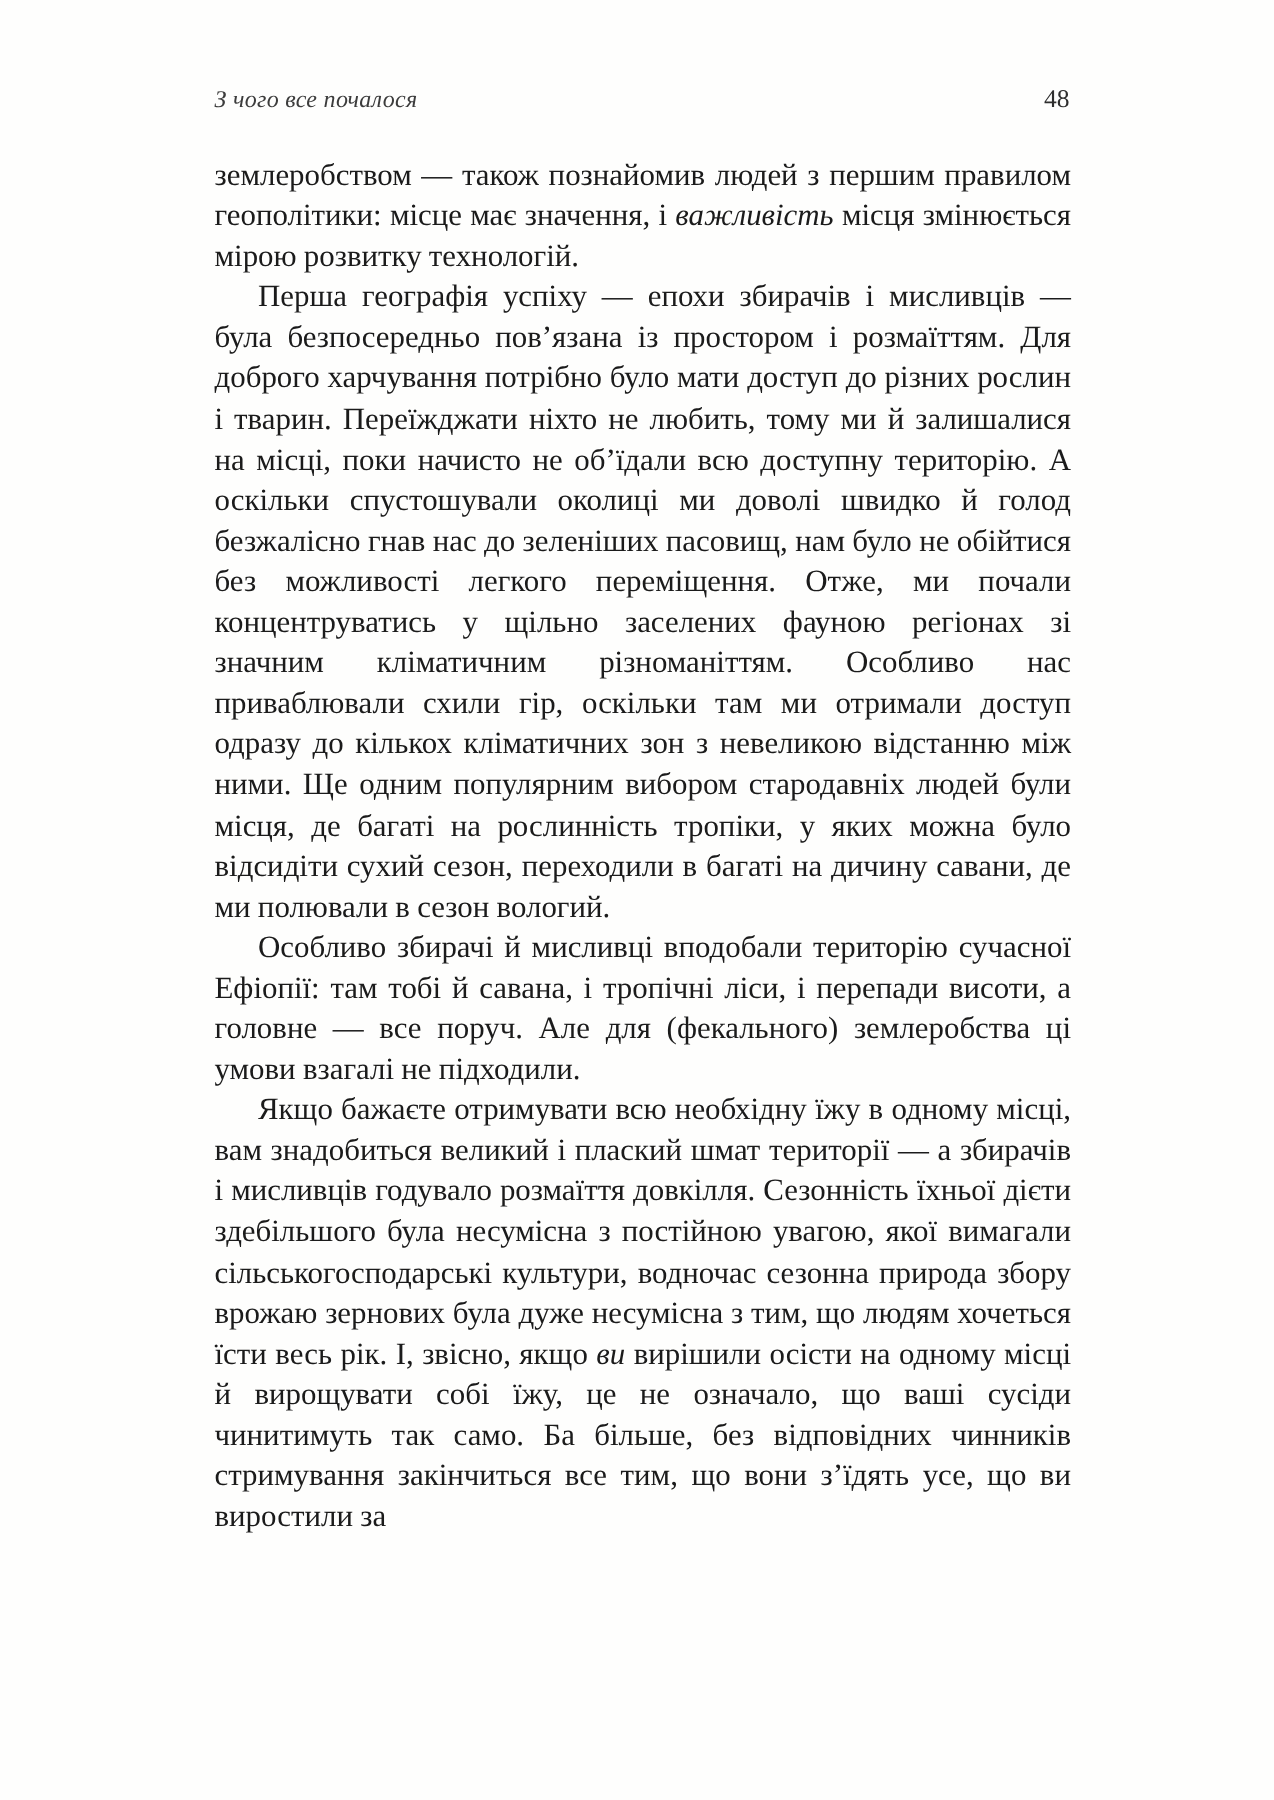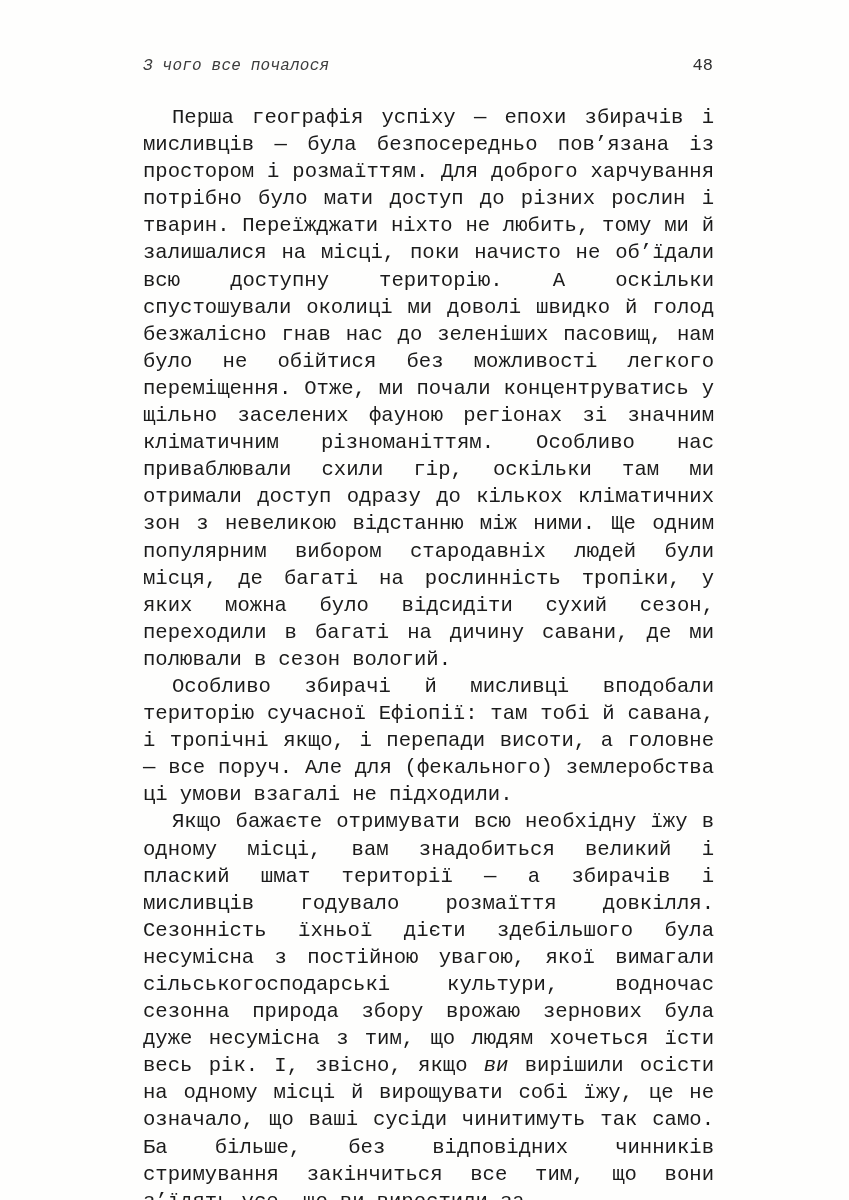--- a/index.html
+++ b/index.html
@@ -6,21 +6,21 @@
     margin: 0;
     padding: 0;
     background: #e9e9e9;
   }
   .book-page {
     position: relative;
     width: 849px;
     height: 1200px;
     margin: 0 auto;
     background: #fefefd;
-    font-family: Liberation Mono, monospace;
+    font-family: Liberation Serif, serif;
     color: #1b1b1b;
     overflow: hidden;
   }
   .page-header {
     position: absolute;
     top: 56px;
     left: 143px;
     width: 570px;
     display: flex;
     justify-content: space-between;
@@ -64,22 +64,23 @@
 
 <div class="book-page">
 
   <header class="page-header">
     <span class="running-title">З чого все почалося</span>
     <span class="page-number">48</span>
   </header>
 
   <main class="page-body">
 
+    <p class="para no-indent"><span>землеробством — також познайомив людей з першим правилом геополітики: місце має значення, і </span><span class="italic">важливість</span><span> місця змінюється мірою розвитку технологій.</span></p>
 
     <p class="para"><span>Перша географія успіху — епохи збирачів і мисливців — була безпосередньо пов’язана із простором і розмаїттям. Для доброго харчування потрібно було мати доступ до різних рослин і тварин. Переїжджати ніхто не любить, тому ми й залишалися на місці, поки начисто не об’їдали всю доступну територію. А оскільки спустошували околиці ми доволі швидко й голод безжалісно гнав нас до зеленіших пасовищ, нам було не обійтися без можливості легкого переміщення. Отже, ми почали концентруватись у щільно заселених фауною регіонах зі значним кліматичним різноманіттям. Особливо нас приваблювали схили гір, оскільки там ми отримали доступ одразу до кількох кліматичних зон з невеликою відстанню між ними. Ще одним популярним вибором стародавніх людей були місця, де багаті на рослинність тропіки, у яких можна було відсидіти сухий сезон, переходили в багаті на дичину савани, де ми полювали в сезон вологий.</span></p>
 
-    <p class="para"><span>Особливо збирачі й мисливці вподобали територію сучасної Ефіопії: там тобі й савана, і тропічні якщо, і перепади висоти, а головне — все поруч. Але для (фекального) землеробства ці умови взагалі не підходили.</span></p>
+    <p class="para"><span>Особливо збирачі й мисливці вподобали територію сучасної Ефіопії: там тобі й савана, і тропічні ліси, і перепади висоти, а головне — все поруч. Але для (фекального) землеробства ці умови взагалі не підходили.</span></p>
 
     <p class="para"><span>Якщо бажаєте отримувати всю необхідну їжу в одному місці, вам знадобиться великий і плаский шмат території — а збирачів і мисливців годувало розмаїття довкілля. Сезонність їхньої дієти здебільшого була несумісна з постійною увагою, якої вимагали сільськогосподарські культури, водночас сезонна природа збору врожаю зернових була дуже несумісна з тим, що людям хочеться їсти весь рік. І, звісно, якщо </span><span class="italic">ви</span><span> вирішили осісти на одному місці й вирощувати собі їжу, це не означало, що ваші сусіди чинитимуть так само. Ба більше, без відповідних чинників стримування закінчиться все тим, що вони з’їдять усе, що ви виростили за</span></p>
 
   </main>
 
 </div>
 
 </body></html>

